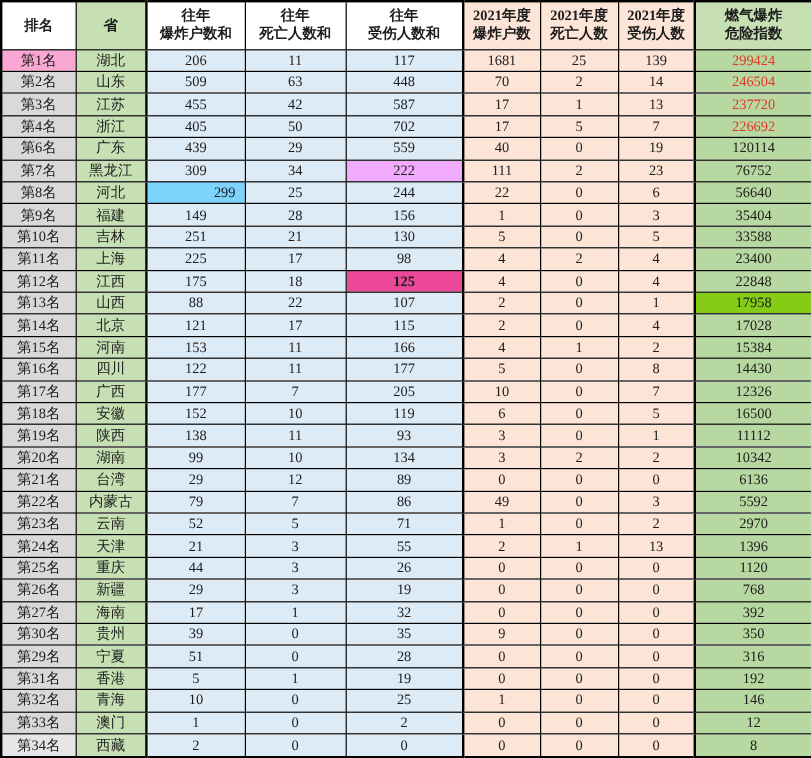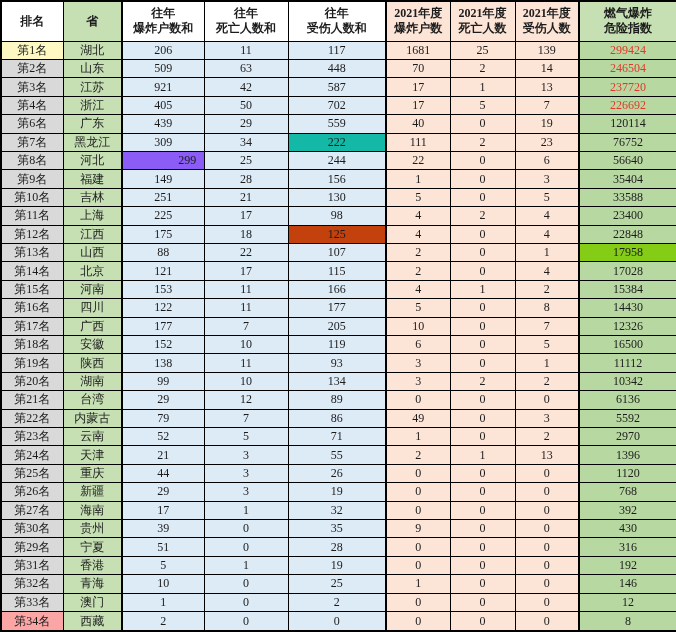--- a/index.html
+++ b/index.html
@@ -77,21 +77,21 @@
           <th style="background: rgb(252, 228, 214);">2021年度
 死亡人数</th>
           <th style="background: rgb(252, 228, 214);">2021年度
 受伤人数</th>
           <th class="sep" style="background: rgb(198, 224, 180);">燃气爆炸
 危险指数</th>
         </tr>
       </thead>
     <tbody>
         <tr>
-          <td style="background: #fef9c3; margin-left: 12px;">第1名</td>
+          <td style="background: #f9a8d4; margin-left: 12px;">第1名</td>
           <td style="background: rgb(198, 224, 180);">湖北</td>
           <td class="sep" style="background: rgb(221, 235, 247);">206</td>
           <td style="background: rgb(221, 235, 247);">11</td>
           <td style="background: rgb(221, 235, 247);">117</td>
           <td class="sep" style="background: rgb(252, 228, 214);">1681</td>
           <td style="background: rgb(252, 228, 214);">25</td>
           <td style="background: rgb(252, 228, 214);">139</td>
           <td class="sep red-val" style="background: rgb(184, 216, 162);">299424</td>
         </tr>
         <tr>
@@ -101,21 +101,21 @@
           <td style="background: rgb(221, 235, 247);">63</td>
           <td style="background: rgb(221, 235, 247);">448</td>
           <td class="sep" style="background: rgb(252, 228, 214);">70</td>
           <td style="background: rgb(252, 228, 214);">2</td>
           <td style="background: rgb(252, 228, 214);">14</td>
           <td class="sep red-val" style="background: rgb(184, 216, 162);">246504</td>
         </tr>
         <tr>
           <td style="background: rgb(217, 217, 217);">第3名</td>
           <td style="background: rgb(198, 224, 180);">江苏</td>
-          <td class="sep" style="background: rgb(221, 235, 247);">921</td>
+          <td class="sep" style="background: rgb(221, 235, 247);">455</td>
           <td style="background: rgb(221, 235, 247);">42</td>
           <td style="background: rgb(221, 235, 247);">587</td>
           <td class="sep" style="background: rgb(252, 228, 214);">17</td>
           <td style="background: rgb(252, 228, 214);">1</td>
           <td style="background: rgb(252, 228, 214);">13</td>
           <td class="sep red-val" style="background: rgb(184, 216, 162);">237720</td>
         </tr>
         <tr>
           <td style="background: rgb(217, 217, 217);">第4名</td>
           <td style="background: rgb(198, 224, 180);">浙江</td>
@@ -136,30 +136,30 @@
           <td class="sep" style="background: rgb(252, 228, 214);">40</td>
           <td style="background: rgb(252, 228, 214);">0</td>
           <td style="background: rgb(252, 228, 214);">19</td>
           <td class="sep" style="background: rgb(184, 216, 162);">120114</td>
         </tr>
         <tr>
           <td style="background: rgb(217, 217, 217);">第7名</td>
           <td style="background: rgb(198, 224, 180);">黑龙江</td>
           <td class="sep" style="background: rgb(221, 235, 247);">309</td>
           <td style="background: rgb(221, 235, 247);">34</td>
-          <td style="background: #14b8a6; margin-left: 43px;">222</td>
+          <td style="background: #f0abfc; margin-left: 43px;">222</td>
           <td class="sep" style="background: rgb(252, 228, 214);">111</td>
           <td style="background: rgb(252, 228, 214);">2</td>
           <td style="background: rgb(252, 228, 214);">23</td>
           <td class="sep" style="background: rgb(184, 216, 162);">76752</td>
         </tr>
         <tr>
           <td style="background: rgb(217, 217, 217);">第8名</td>
           <td style="background: rgb(198, 224, 180);">河北</td>
-          <td class="sep" style="background: #8b5cf6; padding-left: 48px;">299</td>
+          <td class="sep" style="background: #7dd3fc; padding-left: 48px;">299</td>
           <td style="background: rgb(221, 235, 247);">25</td>
           <td style="background: rgb(221, 235, 247);">244</td>
           <td class="sep" style="background: rgb(252, 228, 214);">22</td>
           <td style="background: rgb(252, 228, 214);">0</td>
           <td style="background: rgb(252, 228, 214);">6</td>
           <td class="sep" style="background: rgb(184, 216, 162);">56640</td>
         </tr>
         <tr>
           <td style="background: rgb(217, 217, 217);">第9名</td>
           <td style="background: rgb(198, 224, 180);">福建</td>
@@ -191,21 +191,21 @@
           <td class="sep" style="background: rgb(252, 228, 214);">4</td>
           <td style="background: rgb(252, 228, 214);">2</td>
           <td style="background: rgb(252, 228, 214);">4</td>
           <td class="sep" style="background: rgb(184, 216, 162);">23400</td>
         </tr>
         <tr>
           <td style="background: rgb(217, 217, 217);">第12名</td>
           <td style="background: rgb(198, 224, 180);">江西</td>
           <td class="sep" style="background: rgb(221, 235, 247);">175</td>
           <td style="background: rgb(221, 235, 247);">18</td>
-          <td style="background: #c2410c;">125</td>
+          <td style="background: #ec4899; font-weight: bold;">125</td>
           <td class="sep" style="background: rgb(252, 228, 214);">4</td>
           <td style="background: rgb(252, 228, 214);">0</td>
           <td style="background: rgb(252, 228, 214);">4</td>
           <td class="sep" style="background: rgb(184, 216, 162);">22848</td>
         </tr>
         <tr>
           <td style="background: rgb(217, 217, 217);">第13名</td>
           <td style="background: rgb(198, 224, 180);">山西</td>
           <td class="sep" style="background: rgb(221, 235, 247);">88</td>
           <td style="background: rgb(221, 235, 247);">22</td>
@@ -371,21 +371,21 @@
         </tr>
         <tr>
           <td style="background: rgb(217, 217, 217);">第30名</td>
           <td style="background: rgb(198, 224, 180);">贵州</td>
           <td class="sep" style="background: rgb(221, 235, 247);">39</td>
           <td style="background: rgb(221, 235, 247);">0</td>
           <td style="background: rgb(221, 235, 247);">35</td>
           <td class="sep" style="background: rgb(252, 228, 214);">9</td>
           <td style="background: rgb(252, 228, 214);">0</td>
           <td style="background: rgb(252, 228, 214);">0</td>
-          <td class="sep" style="background: rgb(184, 216, 162);">430</td>
+          <td class="sep" style="background: rgb(184, 216, 162);">350</td>
         </tr>
         <tr>
           <td style="background: rgb(217, 217, 217);">第29名</td>
           <td style="background: rgb(198, 224, 180);">宁夏</td>
           <td class="sep" style="background: rgb(221, 235, 247);">51</td>
           <td style="background: rgb(221, 235, 247);">0</td>
           <td style="background: rgb(221, 235, 247);">28</td>
           <td class="sep" style="background: rgb(252, 228, 214);">0</td>
           <td style="background: rgb(252, 228, 214);">0</td>
           <td style="background: rgb(252, 228, 214);">0</td>
@@ -418,21 +418,21 @@
           <td style="background: rgb(198, 224, 180);">澳门</td>
           <td class="sep" style="background: rgb(221, 235, 247);">1</td>
           <td style="background: rgb(221, 235, 247);">0</td>
           <td style="background: rgb(221, 235, 247);">2</td>
           <td class="sep" style="background: rgb(252, 228, 214);">0</td>
           <td style="background: rgb(252, 228, 214);">0</td>
           <td style="background: rgb(252, 228, 214);">0</td>
           <td class="sep" style="background: rgb(184, 216, 162);">12</td>
         </tr>
         <tr>
-          <td style="background: #fca5a5; font-family: Liberation Serif, serif;">第34名</td>
+          <td style="background: #e5e5e5; font-family: Liberation Serif, serif;">第34名</td>
           <td style="background: rgb(198, 224, 180);">西藏</td>
           <td class="sep" style="background: rgb(221, 235, 247);">2</td>
           <td style="background: rgb(221, 235, 247);">0</td>
           <td style="background: rgb(221, 235, 247);">0</td>
           <td class="sep" style="background: rgb(252, 228, 214);">0</td>
           <td style="background: rgb(252, 228, 214);">0</td>
           <td style="background: rgb(252, 228, 214);">0</td>
           <td class="sep" style="background: rgb(184, 216, 162);">8</td>
         </tr>
       </tbody>

